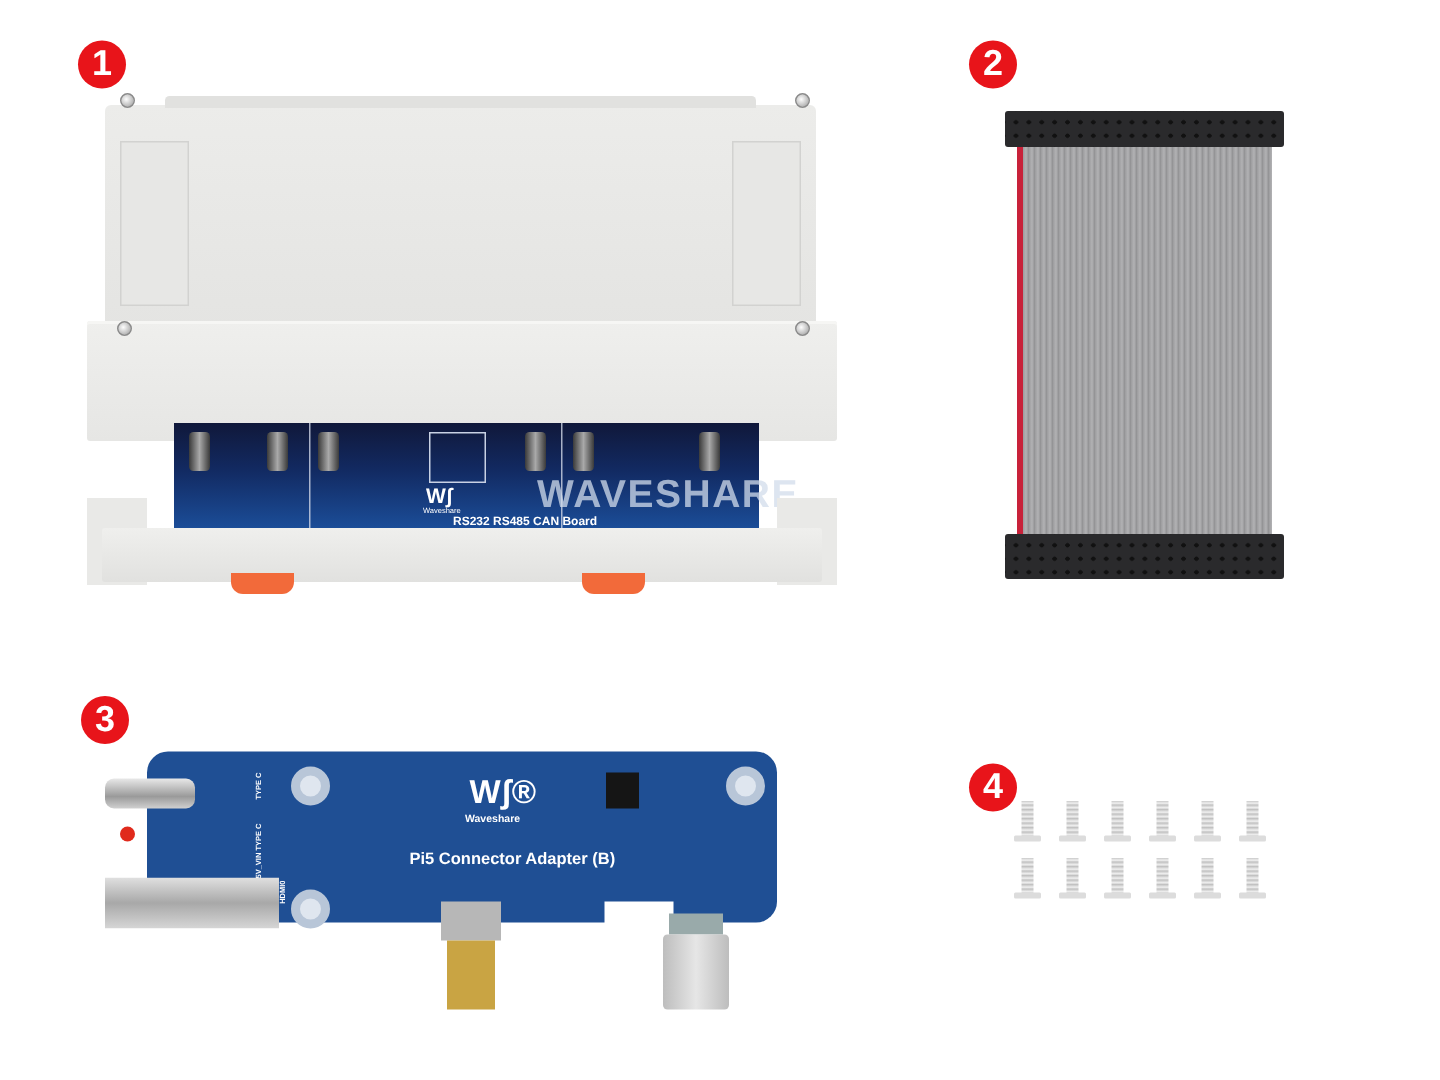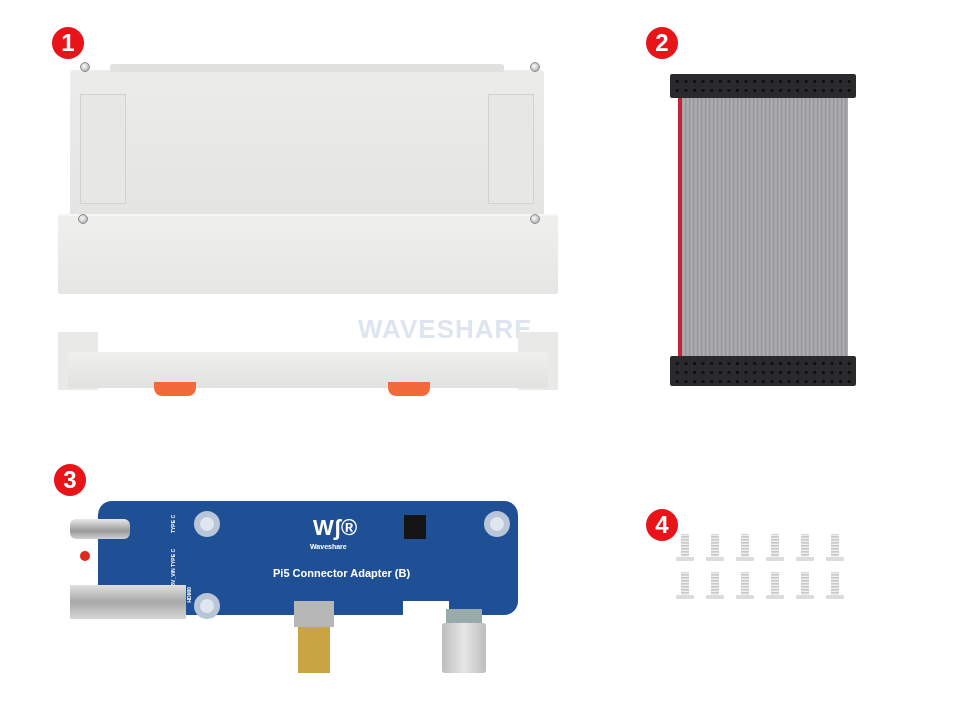--- a/index.html
+++ b/index.html
@@ -115,20 +115,34 @@
     <div class="enc-top-lip"></div>
     <div class="enc-recess-l"></div>
     <div class="enc-recess-r"></div>
   </div>
   <div class="enc-body"></div>
   <div class="screw" style="left:22px;top:-2px;"></div>
   <div class="screw" style="left:472px;top:-2px;"></div>
   <div class="screw" style="left:20px;top:150px;"></div>
   <div class="screw" style="left:472px;top:150px;"></div>
 
+  <div class="pcb-window">
+    <div class="pcb-divider" style="left:90px;"></div>
+    <div class="pcb-divider" style="left:258px;"></div>
+    <div class="standoff" style="left:10px;"></div>
+    <div class="standoff" style="left:62px;"></div>
+    <div class="standoff" style="left:96px;"></div>
+    <div class="standoff" style="left:234px;"></div>
+    <div class="standoff" style="left:266px;"></div>
+    <div class="standoff" style="left:350px;"></div>
+    <div class="chip-outline"></div>
+    <div class="pcb-logo">Wʃ</div>
+    <div class="pcb-logo-sub">Waveshare</div>
+    <div class="pcb-label">RS232 RS485 CAN Board</div>
+  </div>
   <div class="watermark">WAVESHARE</div>
 
   <div class="enc-foot"></div>
   <div class="enc-foot r"></div>
   <div class="enc-base"></div>
   <div class="rail-clip" style="left:96px;"></div>
   <div class="rail-clip" style="left:330px;"></div>
 </div>
 
 <div class="ribbon">

